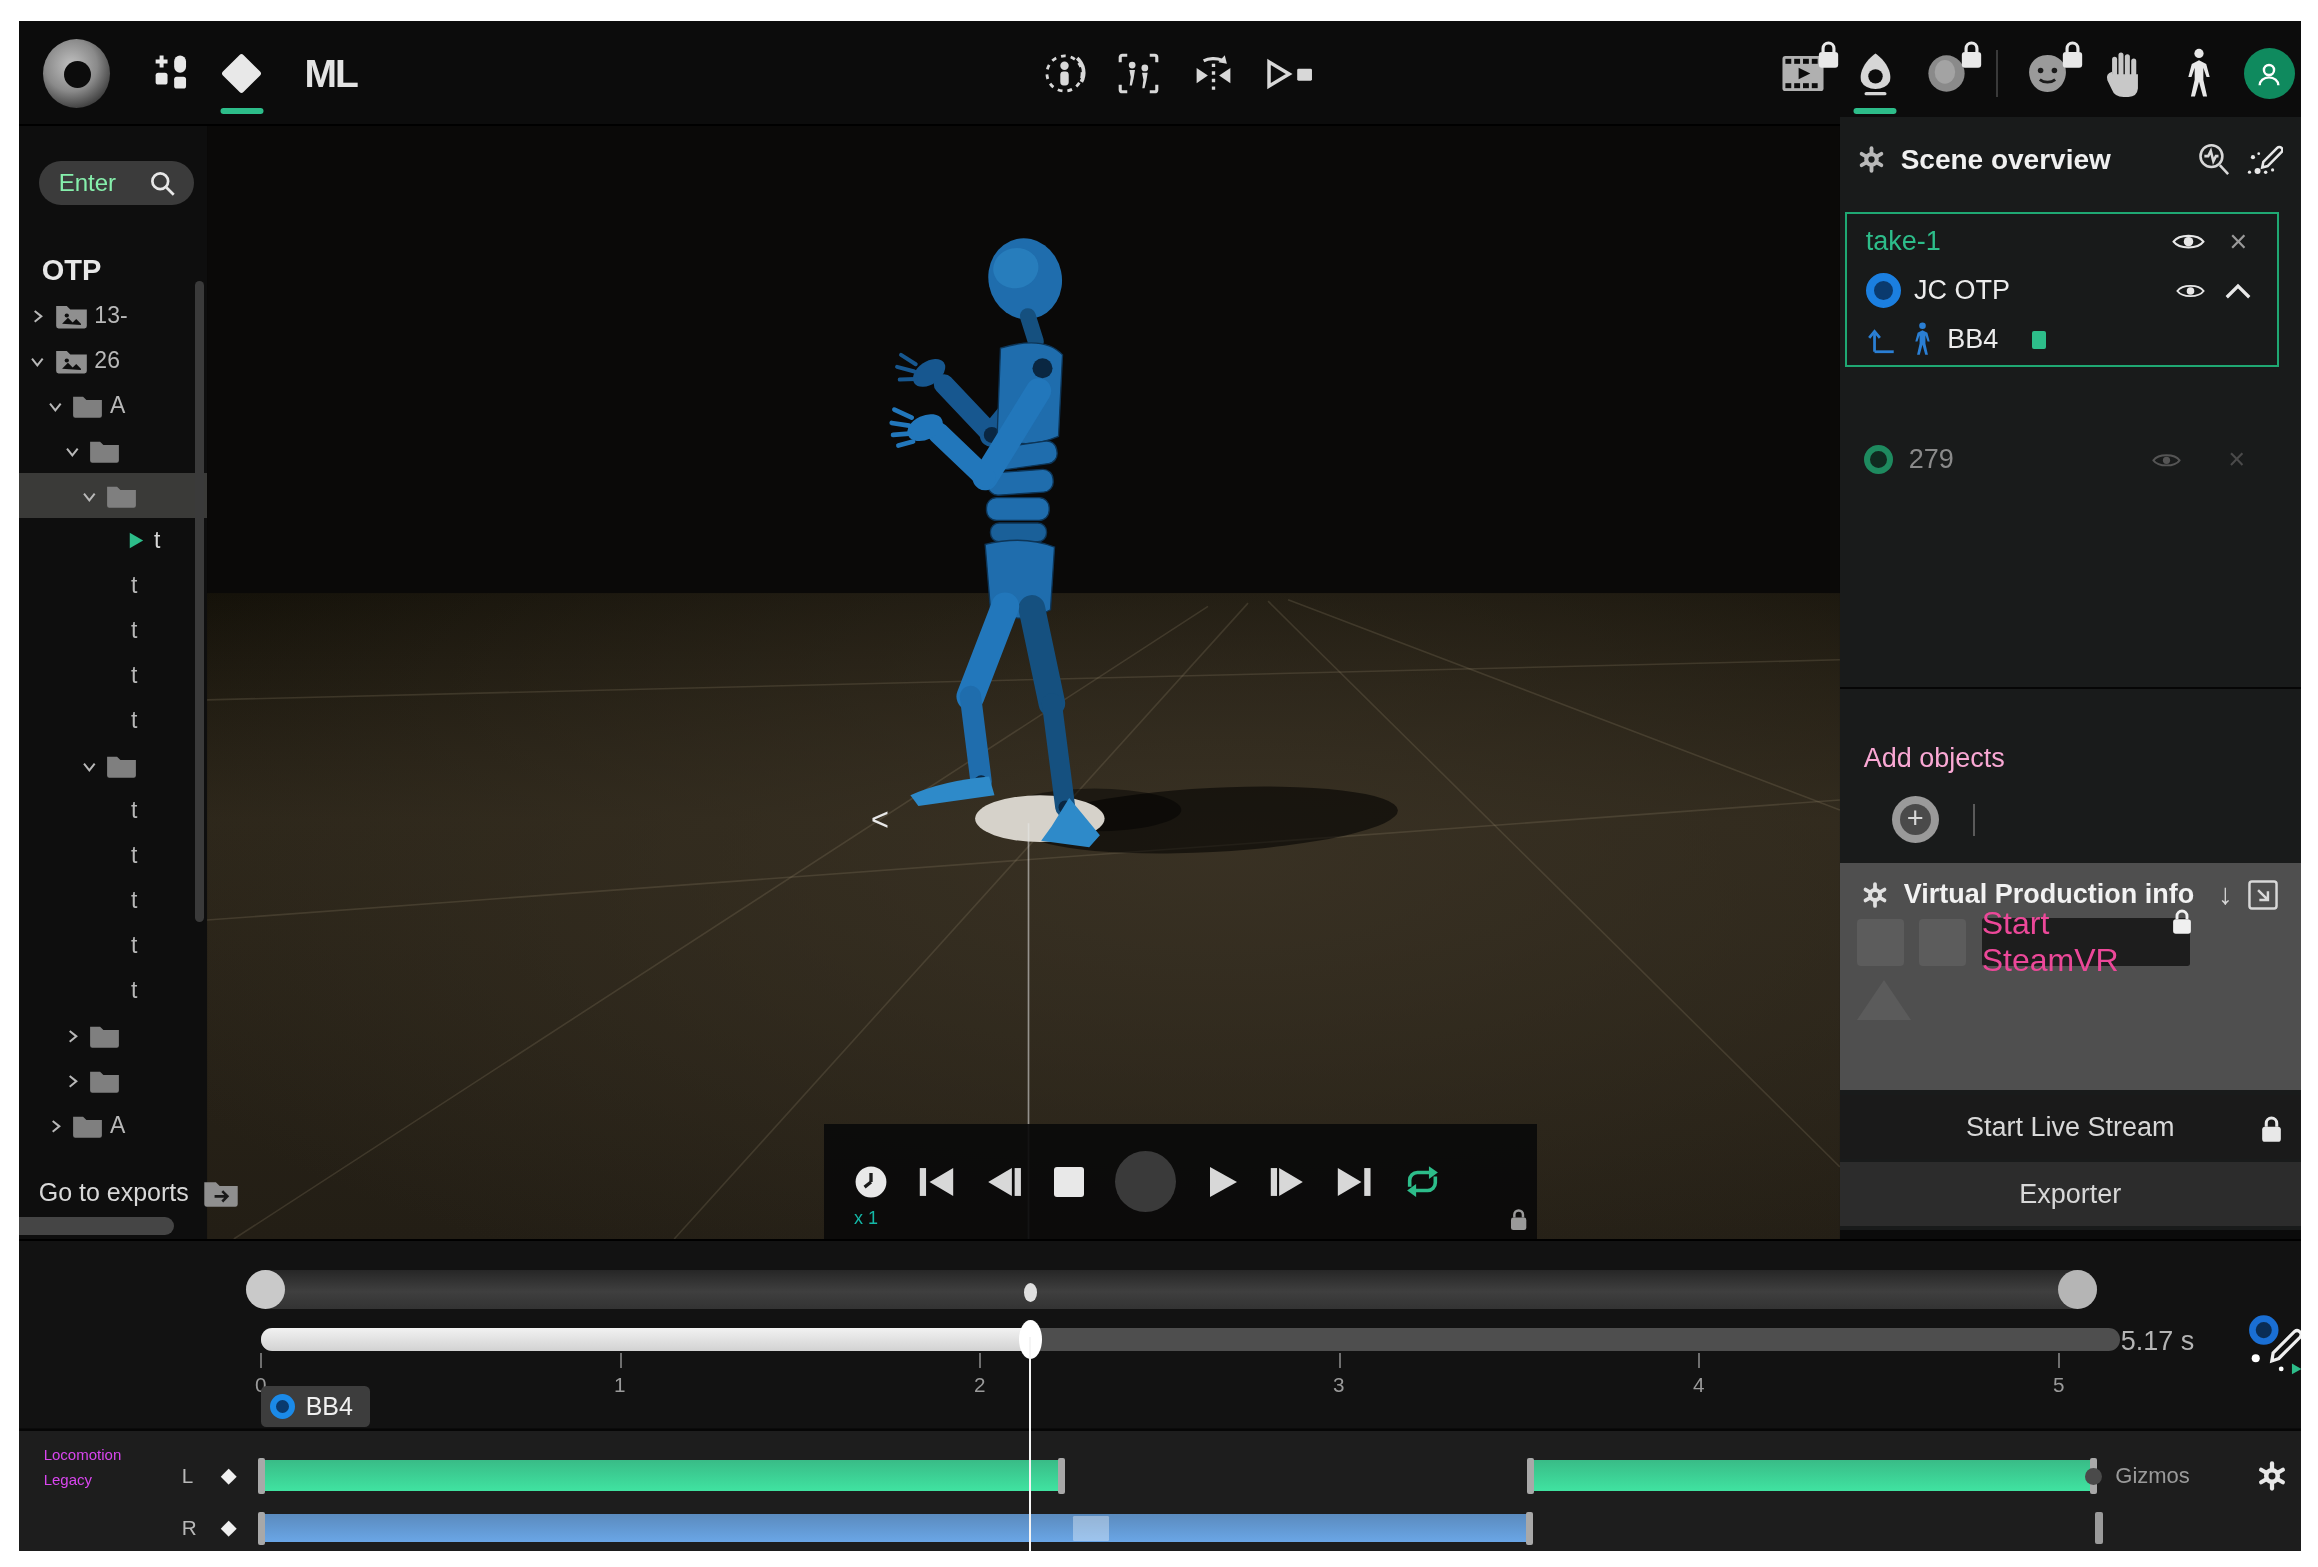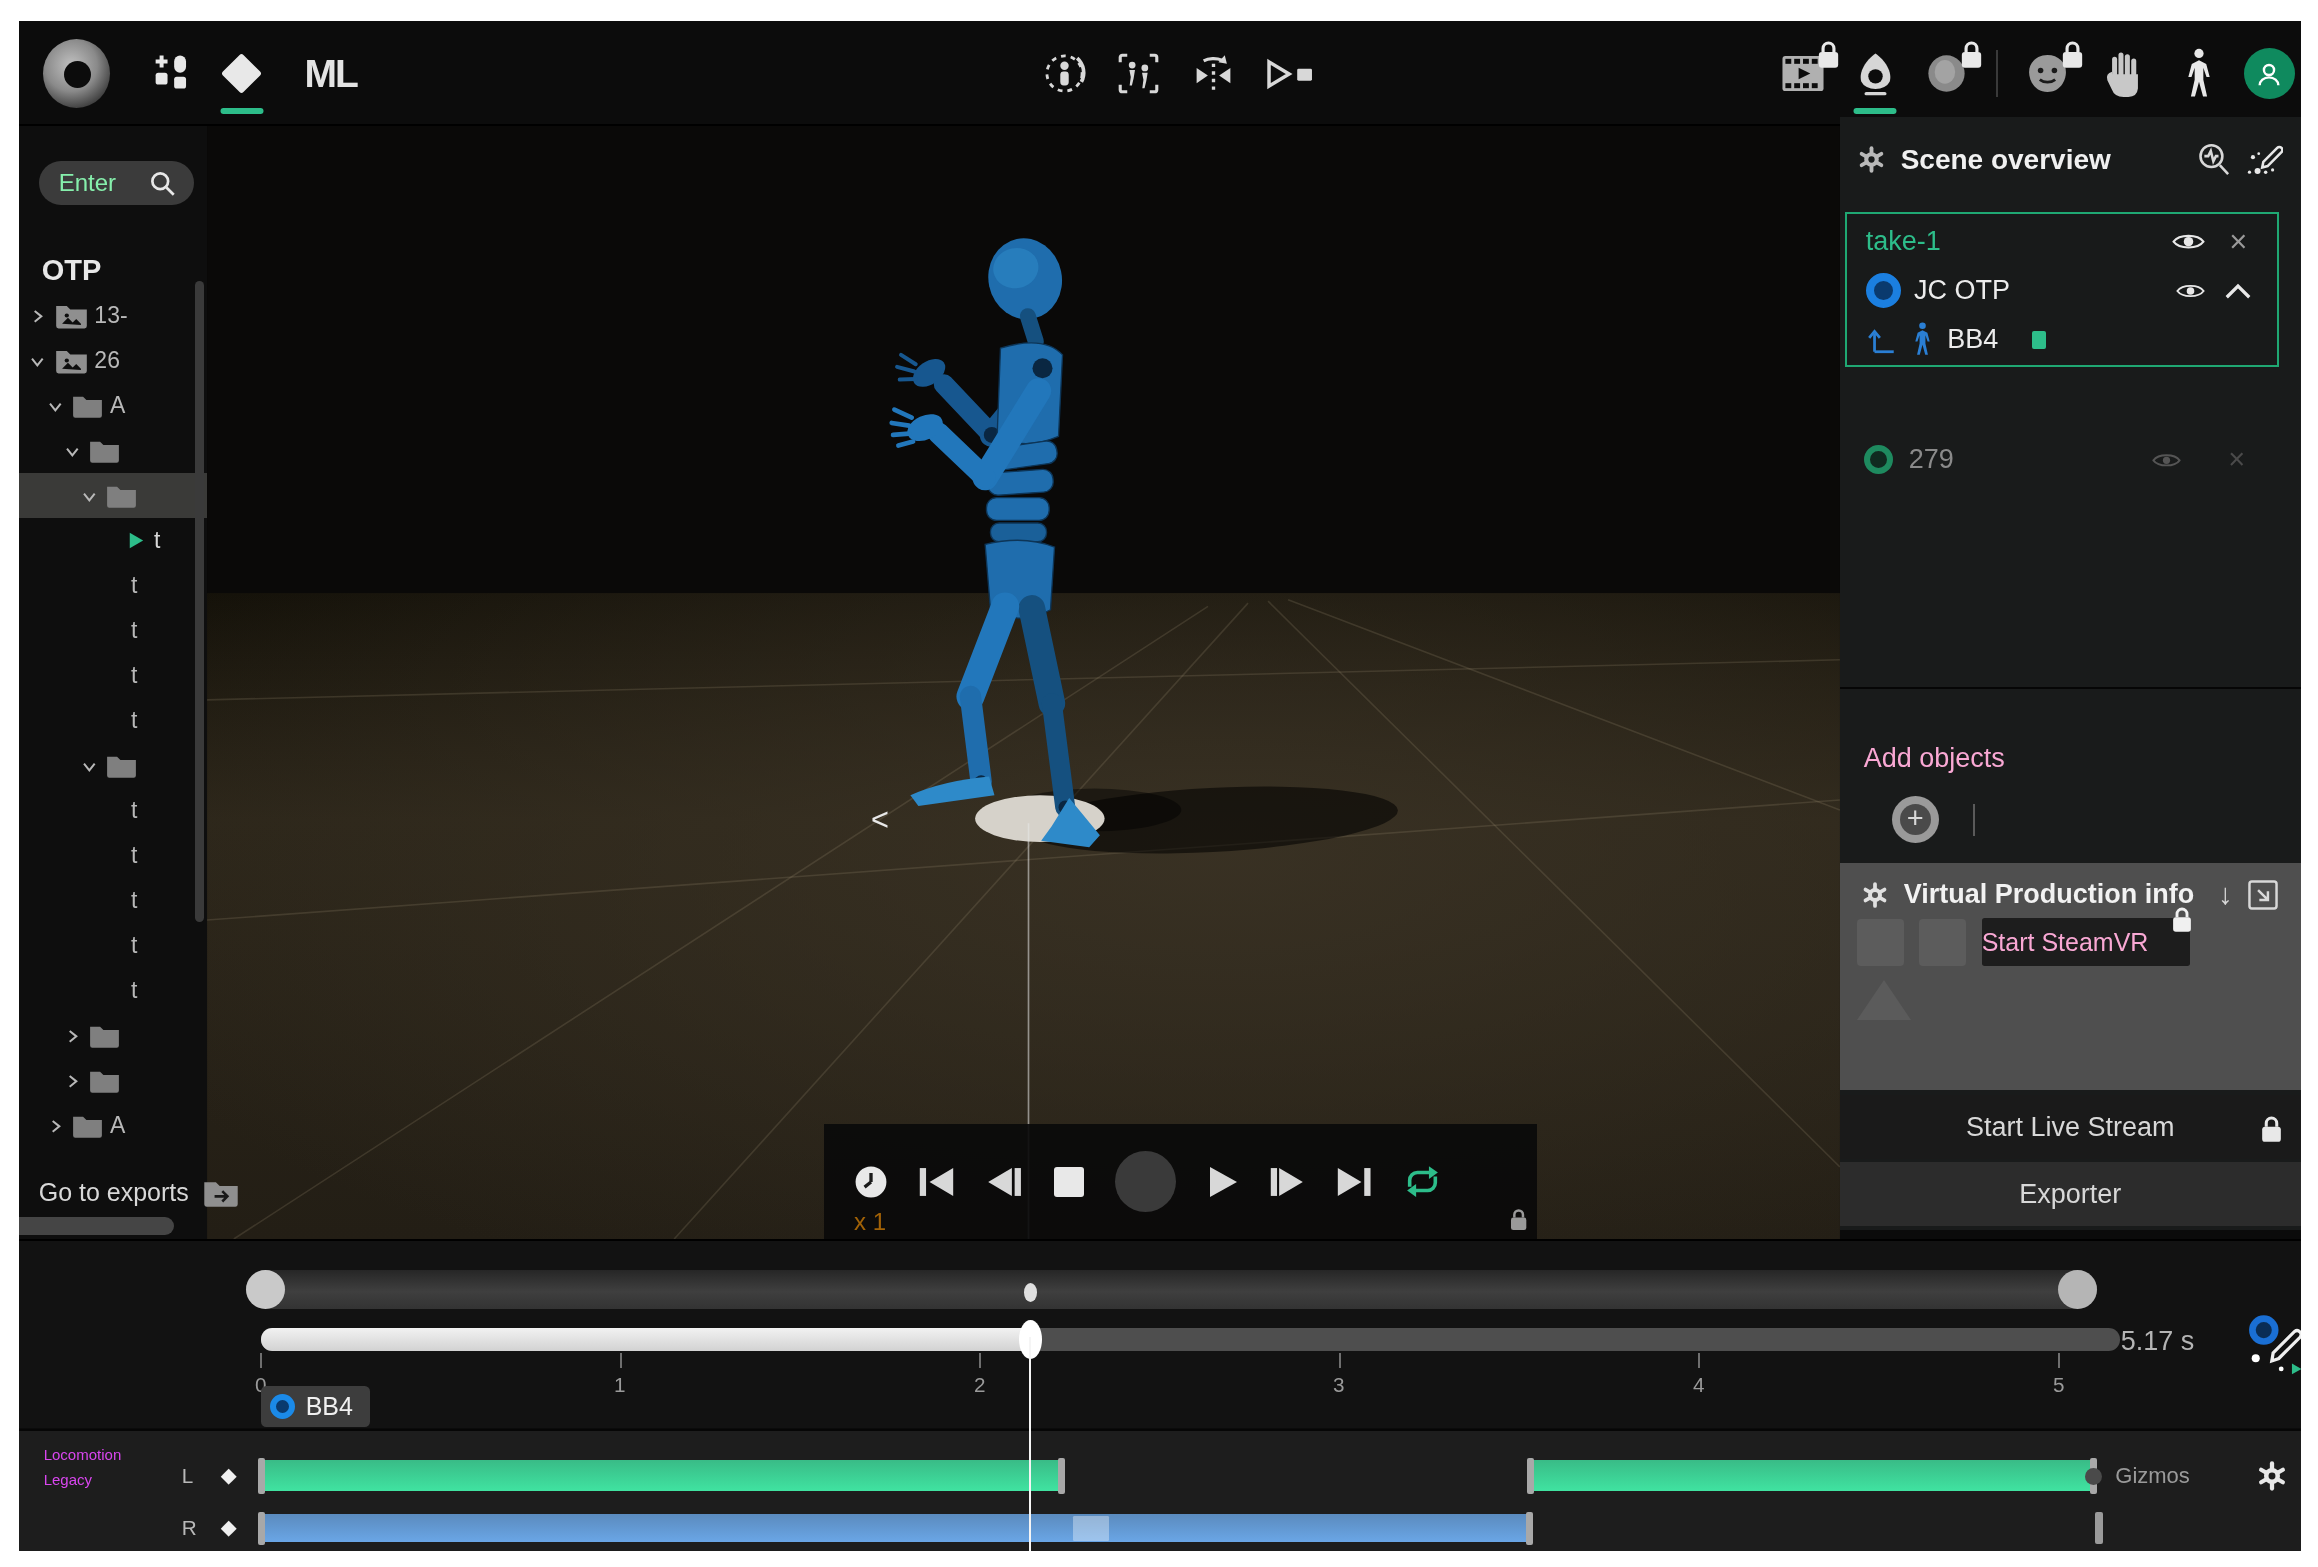--- a/index.html
+++ b/index.html
@@ -30,21 +30,21 @@
   .trow .ticon{display:flex;align-items:center;flex:none;}
   .tree-scrollbar{position:absolute;right:2.7px;top:155px;width:9.3px;height:641px;border-radius:4.7px;background:#3a3a3a;}
   .h-scrollbar{position:absolute;left:0;bottom:4px;width:155px;height:18.7px;border-radius:0 9.3px 9.3px 0;background:#454545;}
   .goto-exports{position:absolute;left:20px;top:1150px;height:43px;display:flex;align-items:center;gap:14.7px;z-index:30;}
   .goto-exports span{color:#d8d8d8;font-size:25px;}
 
   
   .viewport{position:absolute;left:188px;top:105px;width:1633px;height:1113px;background:#090807;overflow:hidden;}
   .playbar{position:absolute;left:617px;top:998px;width:713px;height:115px;background:rgba(10,10,10,.92);display:flex;align-items:center;gap:28px;padding:0 29px;z-index:20;}
   .pb-btn{position:relative;display:flex;flex-direction:column;align-items:center;justify-content:center;}
-  .pb-speed{position:absolute;top:44px;left:1.3px;color:#a16207;font-size:24px;white-space:nowrap;}
+  .pb-speed{position:absolute;top:44px;left:1.3px;color:#14b8a6;font-size:18px;white-space:nowrap;}
   .record-circle{width:61px;height:61px;border-radius:50%;background:#3a3a3a;}
   .pb-lock{position:absolute;right:9.3px;bottom:6.7px;}
 
   
   .scenepanel{position:absolute;left:1821px;top:96px;width:461px;height:1113px;background:#191b1b;}
   .sp-header{position:absolute;left:0;top:16px;width:100%;height:53px;display:flex;align-items:center;padding:0 17.3px;gap:14.7px;}
   .sp-title{color:#f0f0f0;font-size:28px;font-weight:bold;flex:1;}
   .take-box{position:absolute;left:5.3px;top:95px;width:434px;height:155px;border:2px solid #1fa873;background:#181a1a;}
   .take-row{position:absolute;left:0;width:100%;height:49px;display:flex;align-items:center;padding:0 18.7px;gap:13.3px;}
   .take-name{color:#2dbd8a;font-size:27px;}
@@ -62,21 +62,21 @@
   .plus-btn{position:absolute;left:52px;top:679px;width:47px;height:47px;border-radius:50%;background:#9a9a9a;display:flex;align-items:center;justify-content:center;}
   .plus-btn::before{content:"";position:absolute;inset:8px;border-radius:50%;background:#4a4a4a;}
   .plus-btn span{position:relative;color:#d8d8d8;font-size:29px;line-height:1;margin-top:-2.7px;}
   .add-divider{position:absolute;left:133px;top:687px;width:2.7px;height:32px;background:#5a5a5a;}
   .vp-section{position:absolute;left:0;top:746px;width:461px;height:227px;background:#4f4f4f;}
   .vp-header{position:absolute;left:0;top:14.7px;width:100%;display:flex;align-items:center;padding:0 21.4px;gap:14.7px;}
   .vp-title{color:#f2f2f2;font-size:27px;font-weight:bold;flex:1;}
   .vp-down{color:#d8d8d8;font-size:29px;}
   .vp-sq{position:absolute;width:47px;height:47px;border-radius:4px;background:#5c5c5c;top:56px;}
   .vp-tri{position:absolute;left:17.3px;top:117px;width:0;height:0;border-left:27px solid transparent;border-right:27px solid transparent;border-bottom:40px solid #5b5b5b;}
-  .steamvr-btn{position:absolute;left:142px;top:55px;width:208px;height:48px;background:#1d1d1d;border-radius:2.7px;color:#f9a8d4;font-size:25px;display:flex;align-items:center;justify-content:flex-start;}
+  .steamvr-btn{position:absolute;left:142px;top:55px;width:208px;height:48px;background:#1d1d1d;border-radius:2.7px;color:#ec4899;font-size:32px;display:flex;align-items:center;justify-content:flex-start;}
   .steam-lock{position:absolute;right:-2.7px;top:-12px;}
   .panel-btn{position:absolute;left:0;width:461px;height:64px;display:flex;align-items:center;justify-content:center;color:#d8d8d8;font-size:27px;}
   .btn-livestream{top:978px;background:#1a1a1a;}
   .btn-exporter{top:1045px;background:#2c2c2c;}
   .btn-lock{position:absolute;right:17.3px;top:20px;}
 
   
   .timeline{position:absolute;left:0;top:1218px;width:2282px;height:189px;background:#121212;border-top:2px solid #000;}
   .range-bar{position:absolute;left:227px;top:29px;width:1851px;height:39px;border-radius:19.3px;background:linear-gradient(#262626,#3f3f3f 55%,#333);}
   .range-handle{position:absolute;top:0;width:39px;height:39px;border-radius:50%;background:#c9c9c9;}

